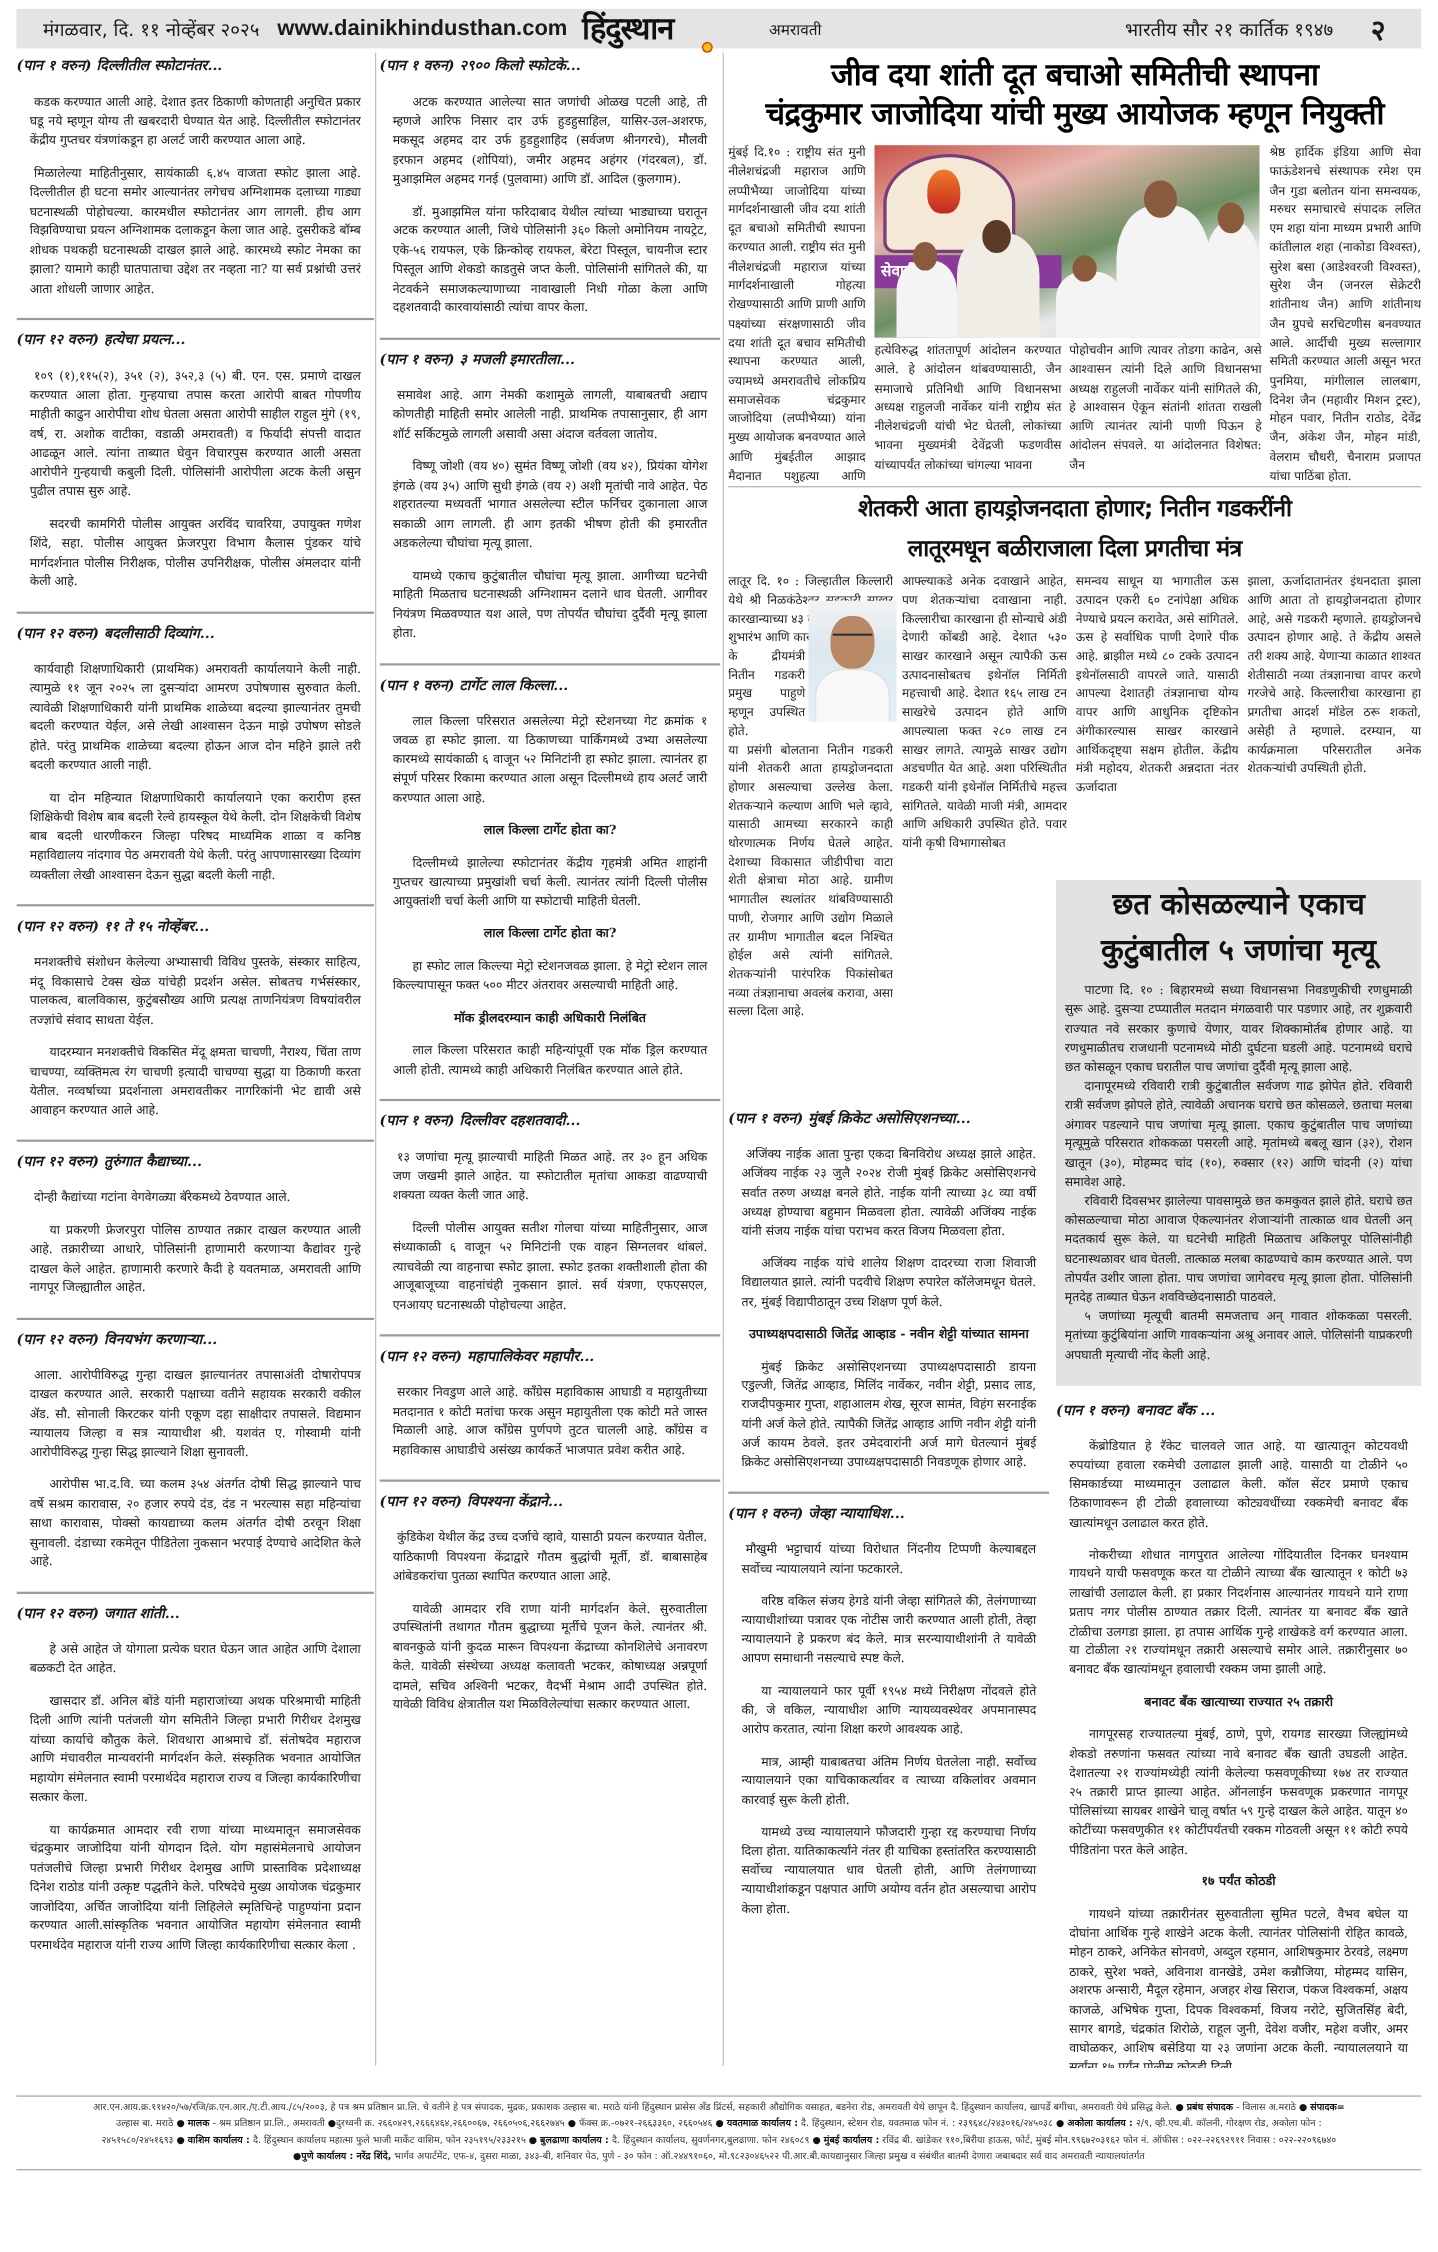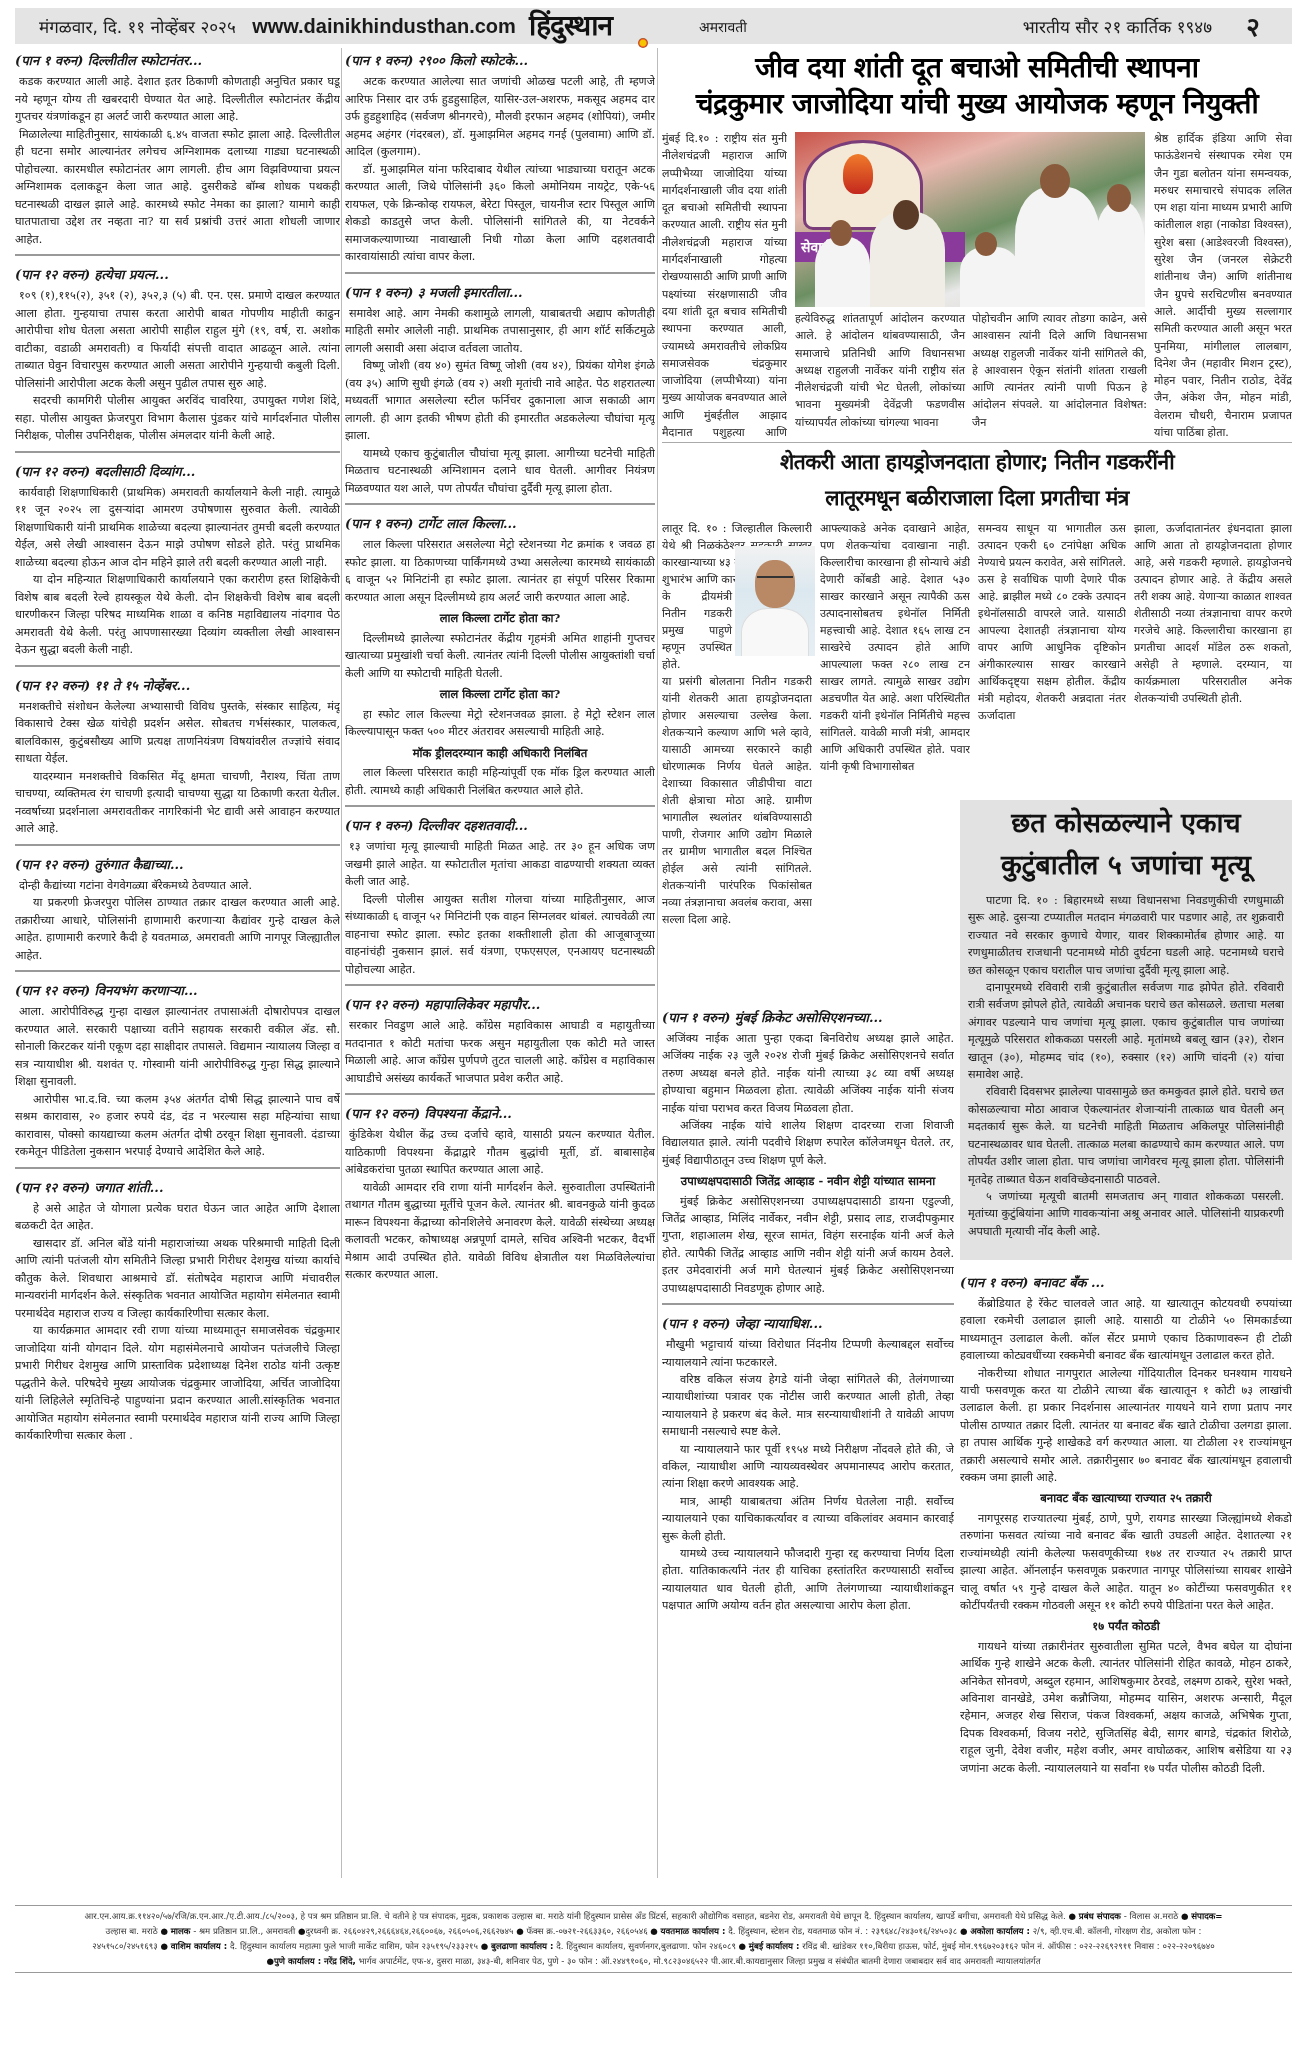--- a/index.html
+++ b/index.html
@@ -20,21 +20,21 @@
   .mh-saka { font-family: "DejaVu Sans", sans-serif; font-size: 17px; margin-right: 26px; }
   .mh-page { font-family: "DejaVu Sans", sans-serif; font-size: 26px; font-weight: bold; width: 30px; text-align: center; }
 
   .col { position: absolute; top: 48px; font-size: 11.2px; line-height: 17.5px; text-align: justify; overflow: hidden; }
   .col1 { left: 15px; width: 325px; height: 1830px; }
   .col2 { left: 345px; width: 310px; height: 1830px; }
   .vsep { position: absolute; top: 48px; width: 1px; height: 1830px; background: #bbb; }
 
   .story { border-bottom: 2px solid #999; padding: 2px 0 6px 0; margin-bottom: 6px; overflow: hidden; }
   .kicker { font-family: "DejaVu Serif", serif; font-style: italic; font-weight: bold; font-size: 13px; line-height: 22px; margin-bottom: 1px; }
-  .body p { text-indent: 18px; margin: 0; }
+  .body p { text-indent: 18px; margin: 12px; }
   .body p.noind { text-indent: 4px; }
   .subhead { font-weight: bold; text-align: center; font-size: 11.5px; margin: 4px 0 2px; }
 
   .lead-head { position: absolute; left: 662px; top: 50px; width: 630px; text-align: center; font-family: "DejaVu Sans", sans-serif; font-weight: bold; font-size: 28px; line-height: 36px; letter-spacing: -0.5px; color: #000000; }
   .lead-cols { position: absolute; left: 662px; top: 130px; width: 630px; height: 310px; font-size: 11px; line-height: 17.3px; }
   .lead-c1 { position: absolute; left: 0; top: 0; width: 125px; height: 310px; text-align: justify; overflow: hidden; }
   .lead-photo { position: absolute; left: 133px; top: 2px; width: 350px; height: 175px; background: linear-gradient(160deg, #c9544a 0%, #e7b6ad 28%, #6c8f62 55%, #eaeaea 72%, #d8d0c8 100%); overflow: hidden; }
   .lead-photo .banner { position: absolute; left: 8px; top: 8px; width: 120px; height: 90px; border-radius: 50% 50% 10px 10px; background: #f3e9d6; border: 3px solid #7a3d7a; }
   .lead-photo .flame { position: absolute; left: 48px; top: 22px; width: 30px; height: 40px; background: linear-gradient(#f07b2a, #c3281e); border-radius: 50% 50% 40% 40%; }
   .lead-photo .purple { position: absolute; left: 0; top: 100px; width: 170px; height: 30px; background: #8a3a9b; }

